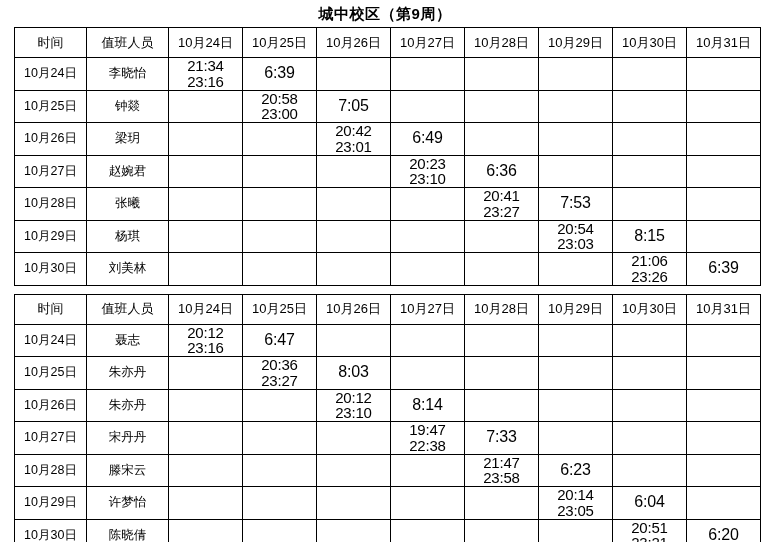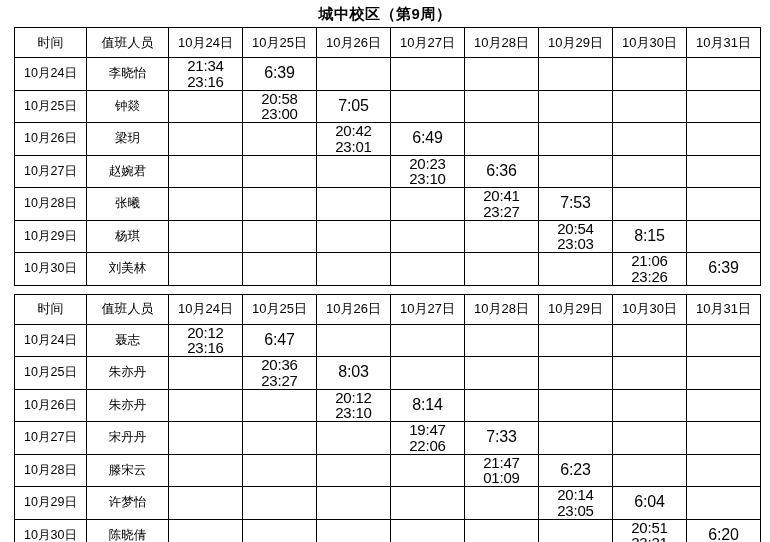--- a/index.html
+++ b/index.html
@@ -338,21 +338,21 @@
             </tr>
             <tr>
               <td class="rowhead col-time">10月27日</td>
               <td class="staff col-staff">宋丹丹</td>
               <td class="col-day"></td>
               <td class="col-day"></td>
               <td class="col-day"></td>
               <td class="col-day">
                 <div class="slot">
                   <span>19:47</span>
-                  <span>22:06</span>
+                  <span>22:38</span>
                 </div>
               </td>
               <td class="col-day">
                 <div class="slot single">
                   <span>7:33</span>
                 </div>
               </td>
               <td class="col-day"></td>
               <td class="col-day"></td>
               <td class="col-day"></td>
@@ -360,21 +360,21 @@
             <tr>
               <td class="rowhead col-time">10月28日</td>
               <td class="staff col-staff">滕宋云</td>
               <td class="col-day"></td>
               <td class="col-day"></td>
               <td class="col-day"></td>
               <td class="col-day"></td>
               <td class="col-day">
                 <div class="slot">
                   <span>21:47</span>
-                  <span>01:09</span>
+                  <span>23:58</span>
                 </div>
               </td>
               <td class="col-day">
                 <div class="slot single">
                   <span>6:23</span>
                 </div>
               </td>
               <td class="col-day"></td>
               <td class="col-day"></td>
             </tr>

